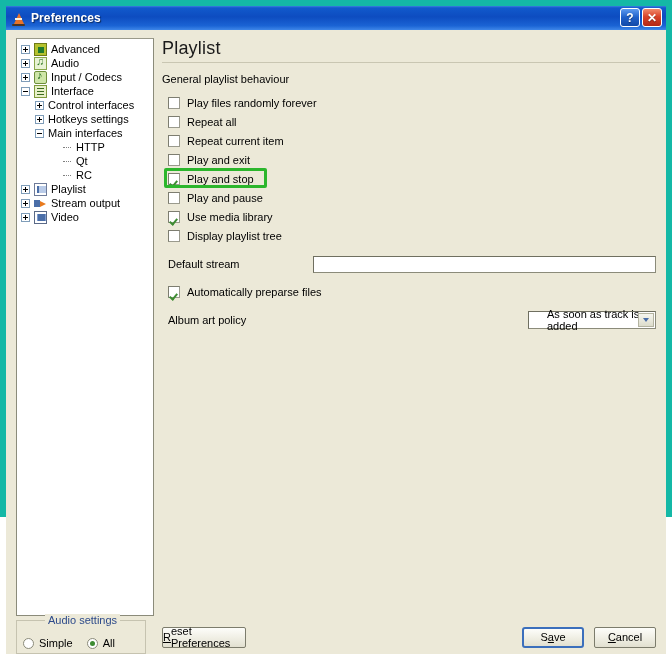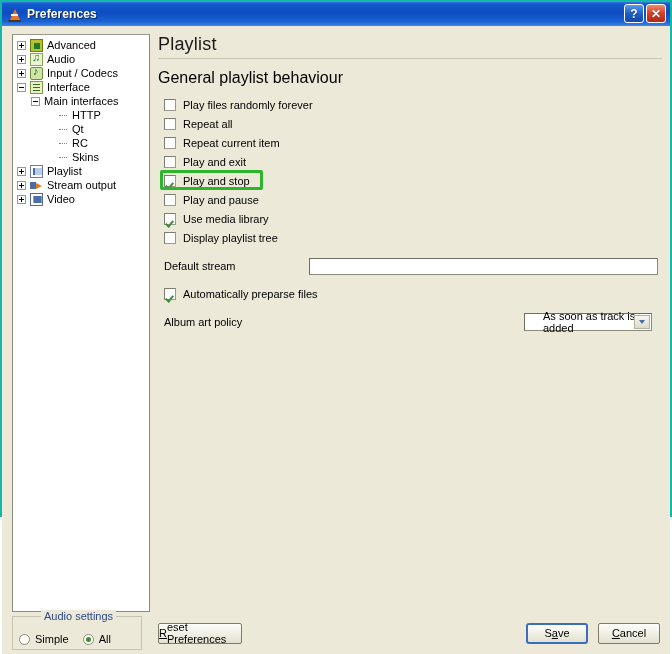--- a/index.html
+++ b/index.html
@@ -19,21 +19,21 @@
   }
 
   
   #window {
     position: absolute;
     left: 0; top: 0;
     width: 672px;
     height: 517px;
     box-sizing: border-box;
     background: #0a46b4;
-    border: 2px solid #14b8a6;
+    border: 6px solid #14b8a6;
     display: flex;
     flex-direction: column;
   }
 
   
   #titlebar {
     height: 24px;
     flex: 0 0 24px;
     background: linear-gradient(to bottom,
       #3a7fe0 0%, #1159cc 8%, #0d4cc0 45%, #1a63d4 82%, #3e86e8 100%);
@@ -317,21 +317,21 @@
     color: #1a1a1a;
     padding: 2px 0 3px 2px;
     letter-spacing: 0.2px;
   }
   #title-rule {
     height: 1px;
     background: #c9c6b2;
     margin: 0 0 10px 2px;
   }
   #section-label {
-    font-size: 16px;
+    font-size: 11px;
     color: #000;
     padding-left: 2px;
     margin-bottom: 9px;
   }
 
   .cbrow {
     display: flex;
     align-items: center;
     height: 18px;
     margin-bottom: 1px;
@@ -565,38 +565,42 @@
               <span class="expander plus"></span>
               <span class="ticon ic-input"></span>
               <span class="tlabel">Input / Codecs</span>
             </div>
             <div class="tnode lvl0">
               <span class="expander minus"></span>
               <span class="ticon ic-interface"></span>
               <span class="tlabel">Interface</span>
             </div>
             <div class="tnode lvl1">
+              <span class="expander plus"></span>
+              <span class="tlabel">Control interfaces</span>
+            </div>
+            <div class="tnode lvl1">
+              <span class="expander plus"></span>
+              <span class="tlabel">Hotkeys settings</span>
+            </div>
+            <div class="tnode lvl1">
               <span class="expander minus"></span>
               <span class="tlabel">Main interfaces</span>
             </div>
             <div class="tnode lvl2">
               <span class="leafline"></span>
               <span class="tlabel">HTTP</span>
             </div>
             <div class="tnode lvl2">
               <span class="leafline"></span>
               <span class="tlabel">Qt</span>
             </div>
             <div class="tnode lvl2">
               <span class="leafline"></span>
               <span class="tlabel">RC</span>
-            </div>
-            <div class="tnode lvl2">
-              <span class="leafline"></span>
-              <span class="tlabel">Skins</span>
             </div>
             <div class="tnode lvl0">
               <span class="expander plus"></span>
               <span class="ticon ic-playlist"></span>
               <span class="tlabel">Playlist</span>
             </div>
             <div class="tnode lvl0">
               <span class="expander plus"></span>
               <span class="ticon ic-stream"></span>
               <span class="tlabel">Stream output</span>

